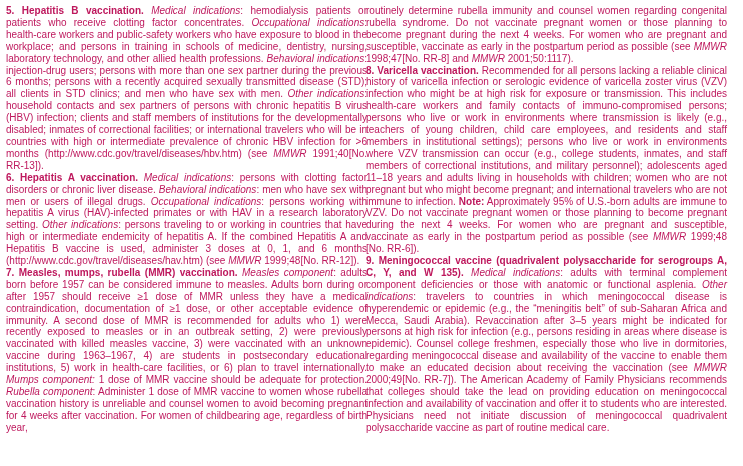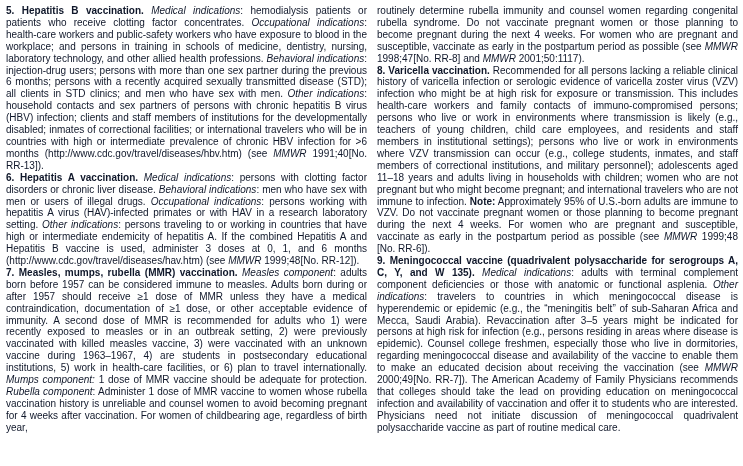--- a/index.html
+++ b/index.html
@@ -19,30 +19,30 @@
   .col {
     position: absolute;
     top: 5px;
     width: 361px;
     font-size: 10px;
     line-height: 11.9px;
     text-align: justify;
     -webkit-font-smoothing: antialiased;
   }
   .col-left  { left: 6px; }
-  .col-right { left: 377px; }
+  .col-right { left: 366px; }
   .col p { margin: 0; padding: 0; }
   .r-n { font-style: normal; font-weight: normal; }
   .r-i { font-style: italic; }
   .r-b { font-weight: bold; }
 </style>
 </head>
 <body>
 
-<div class="page" style="background: rgb(255, 255, 255); color: #0f172a;">
+<div class="page" style="background: rgb(255, 255, 255); color: #be185d;">
   <div class="col col-left">
       <p><span class="r-b">5. Hepatitis B vaccination. </span><span class="r-i">Medical indications</span><span class="r-n">: hemodialysis patients or patients who receive clotting factor concentrates. </span><span class="r-i">Occupational indications</span><span class="r-n">: health-care workers and public-safety workers who have exposure to blood in the workplace; and persons in training in schools of medicine, dentistry, nursing, laboratory technology, and other allied health professions. </span><span class="r-i">Behavioral indications</span><span class="r-n">: injection-drug users; persons with more than one sex partner during the previous 6 months; persons with a recently acquired sexually transmitted disease (STD); all clients in STD clinics; and men who have sex with men. </span><span class="r-i">Other indications</span><span class="r-n">: household contacts and sex partners of persons with chronic hepatitis B virus (HBV) infection; clients and staff members of institutions for the developmentally disabled; inmates of correctional facilities; or international travelers who will be in countries with high or intermediate prevalence of chronic HBV infection for &gt;6 months (http://www.cdc.gov/travel/diseases/hbv.htm) (see </span><span class="r-i">MMWR</span><span class="r-n"> 1991;40[No. RR-13]).</span></p>
       <p><span class="r-b">6. Hepatitis A vaccination. </span><span class="r-i">Medical indications</span><span class="r-n">: persons with clotting factor disorders or chronic liver disease. </span><span class="r-i">Behavioral indications</span><span class="r-n">: men who have sex with men or users of illegal drugs. </span><span class="r-i">Occupational indications</span><span class="r-n">: persons working with hepatitis A virus (HAV)-infected primates or with HAV in a research laboratory setting. </span><span class="r-i">Other indications</span><span class="r-n">: persons traveling to or working in countries that have high or intermediate endemicity of hepatitis A. If the combined Hepatitis A and Hepatitis B vaccine is used, administer 3 doses at 0, 1, and 6 months (http://www.cdc.gov/travel/diseases/hav.htm) (see </span><span class="r-i">MMWR</span><span class="r-n"> 1999;48[No. RR-12]).</span></p>
       <p><span class="r-b">7. Measles, mumps, rubella (MMR) vaccination. </span><span class="r-i">Measles component</span><span class="r-n">: adults born before 1957 can be considered immune to measles. Adults born during or after 1957 should receive ≥1 dose of MMR unless they have a medical contraindication, documentation of ≥1 dose, or other acceptable evidence of immunity. A second dose of MMR is recommended for adults who 1) were recently exposed to measles or in an outbreak setting, 2) were previously vaccinated with killed measles vaccine, 3) were vaccinated with an unknown vaccine during 1963–1967, 4) are students in postsecondary educational institutions, 5) work in health-care facilities, or 6) plan to travel internationally. </span><span class="r-i">Mumps component:</span><span class="r-n"> 1 dose of MMR vaccine should be adequate for protection. </span><span class="r-i">Rubella component</span><span class="r-n">: Administer 1 dose of MMR vaccine to women whose rubella vaccination history is unreliable and counsel women to avoid becoming pregnant for 4 weeks after vaccination. For women of childbearing age, regardless of birth year,</span></p>
     </div>
   <div class="col col-right">
       <p><span class="r-n">routinely determine rubella immunity and counsel women regarding congenital rubella syndrome. Do not vaccinate pregnant women or those planning to become pregnant during the next 4 weeks. For women who are pregnant and susceptible, vaccinate as early in the postpartum period as possible (see </span><span class="r-i">MMWR</span><span class="r-n"> 1998;47[No. RR-8] and </span><span class="r-i">MMWR</span><span class="r-n"> 2001;50:1117).</span></p>
       <p><span class="r-b">8. Varicella vaccination.</span><span class="r-n"> Recommended for all persons lacking a reliable clinical history of varicella infection or serologic evidence of varicella zoster virus (VZV) infection who might be at high risk for exposure or transmission. This includes health-care workers and family contacts of immuno-compromised persons; persons who live or work in environments where transmission is likely (e.g., teachers of young children, child care employees, and residents and staff members in institutional settings); persons who live or work in environments where VZV transmission can occur (e.g., college students, inmates, and staff members of correctional institutions, and military personnel); adolescents aged 11–18 years and adults living in households with children; women who are not pregnant but who might become pregnant; and international travelers who are not immune to infection. </span><span class="r-b">Note:</span><span class="r-n"> Approximately 95% of U.S.-born adults are immune to VZV. Do not vaccinate pregnant women or those planning to become pregnant during the next 4 weeks. For women who are pregnant and susceptible, vaccinate as early in the postpartum period as possible (see </span><span class="r-i">MMWR</span><span class="r-n"> 1999;48 [No. RR-6]).</span></p>
       <p><span class="r-b">9. Meningococcal vaccine (quadrivalent polysaccharide for serogroups A, C, Y, and W 135). </span><span class="r-i">Medical indications</span><span class="r-n">: adults with terminal complement component deficiencies or those with anatomic or functional asplenia. </span><span class="r-i">Other indications</span><span class="r-n">: travelers to countries in which meningococcal disease is hyperendemic or epidemic (e.g., the “meningitis belt” of sub-Saharan Africa and Mecca, Saudi Arabia). Revaccination after 3–5 years might be indicated for persons at high risk for infection (e.g., persons residing in areas where disease is epidemic). Counsel college freshmen, especially those who live in dormitories, regarding meningococcal disease and availability of the vaccine to enable them to make an educated decision about receiving the vaccination (see </span><span class="r-i">MMWR</span><span class="r-n"> 2000;49[No. RR-7]). The American Academy of Family Physicians recommends that colleges should take the lead on providing education on meningococcal infection and availability of vaccination and offer it to students who are interested. Physicians need not initiate discussion of meningococcal quadrivalent polysaccharide vaccine as part of routine medical care.</span></p>
     </div>

